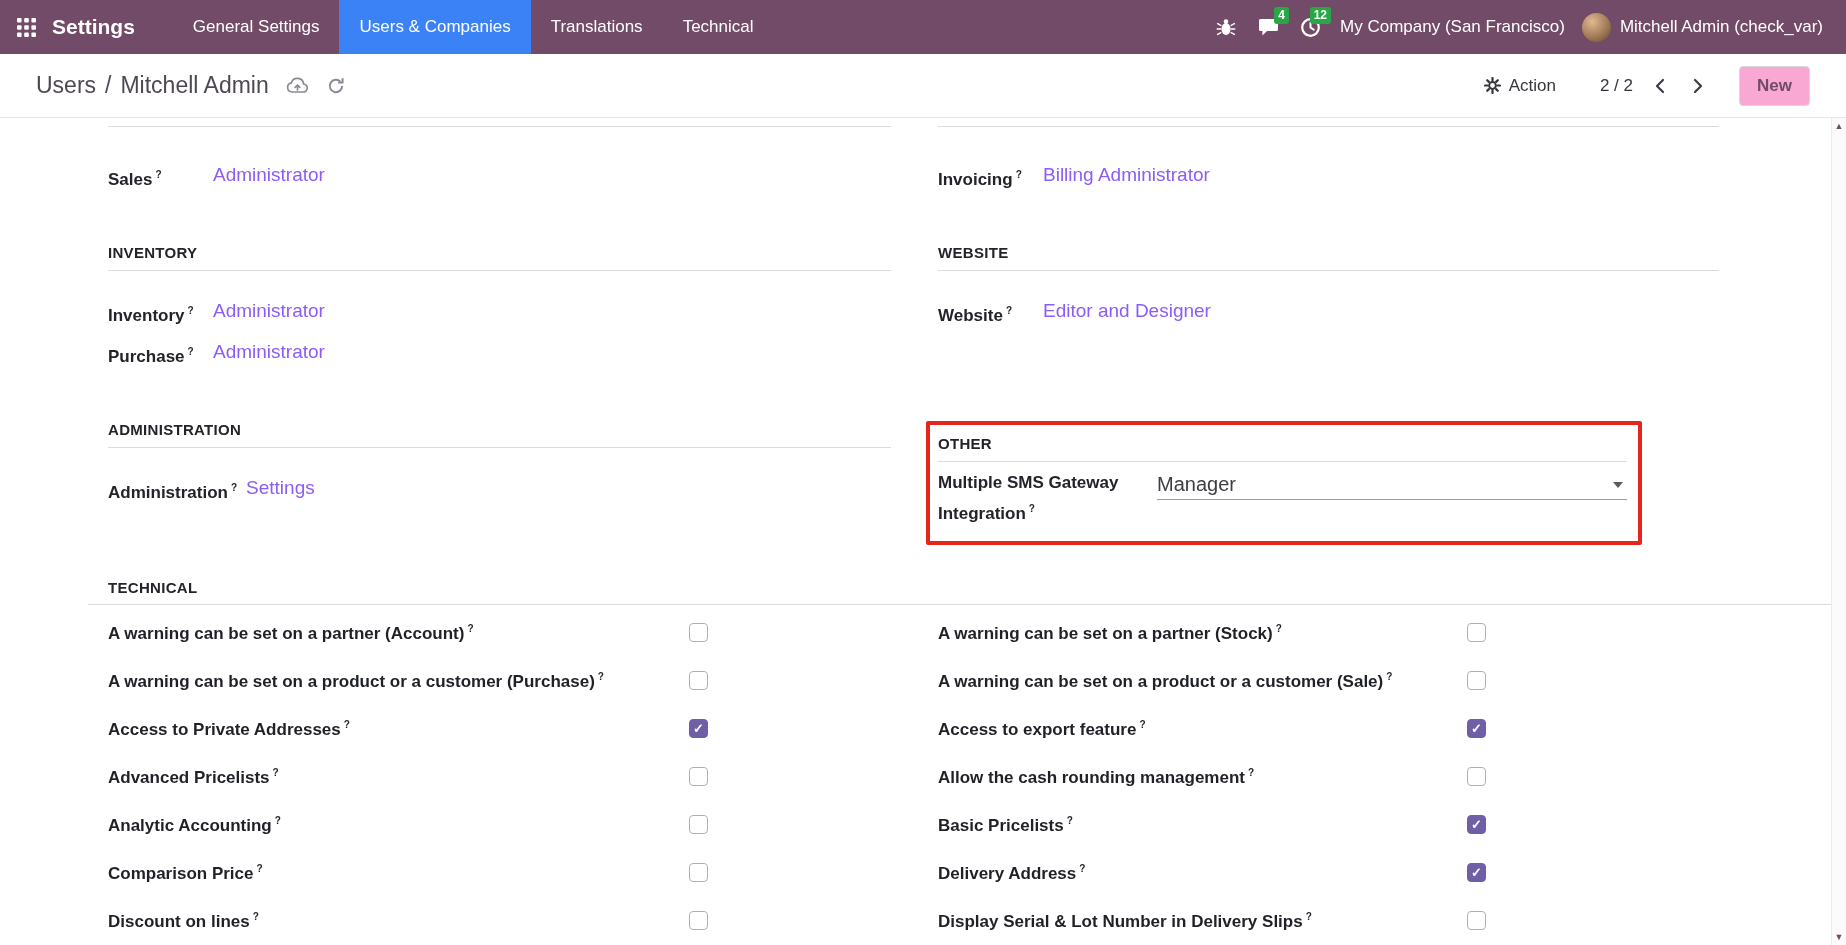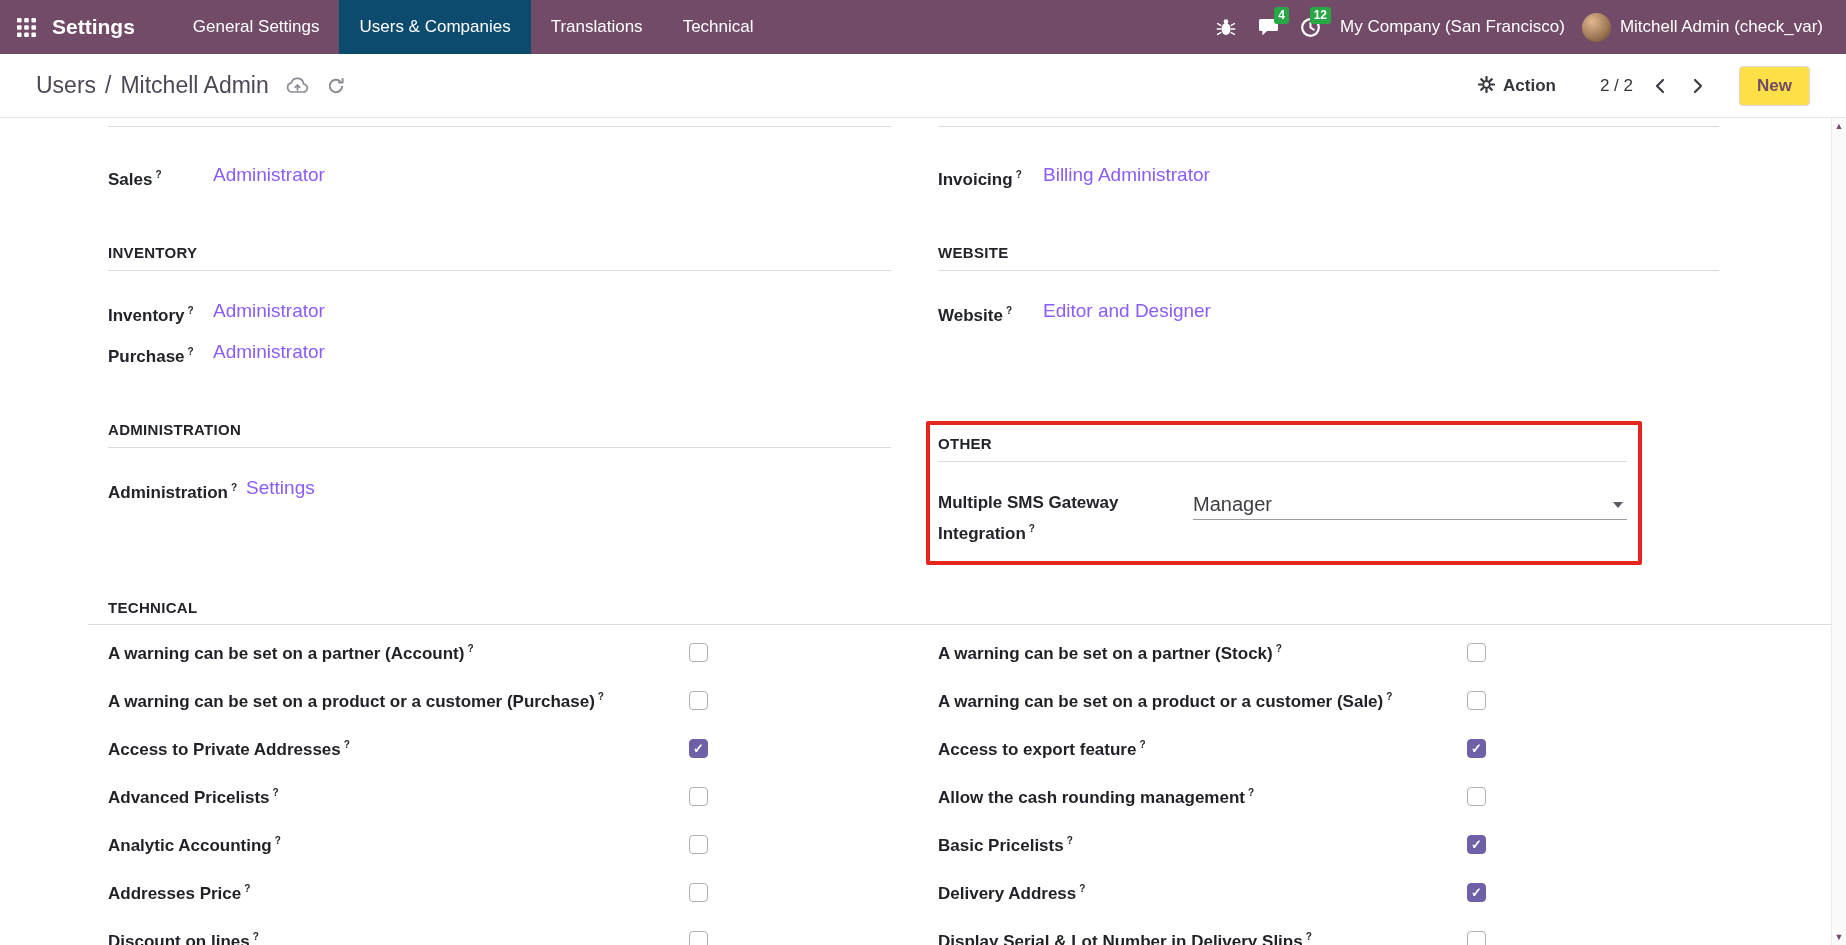--- a/index.html
+++ b/index.html
@@ -6,41 +6,41 @@
   html, body { width: 1846px; height: 945px; overflow: hidden; background: #fff;
     font-family: "Liberation Sans", sans-serif; }
 
   
   .topbar { height: 54px; background: #714B67; display: flex; align-items: stretch; color: #fff; }
   .topbar-left { display: flex; align-items: stretch; }
   .apps-btn { width: 52px; display: flex; align-items: center; justify-content: center; cursor: pointer; }
   .app-name { font-size: 21px; font-weight: 700; display: flex; align-items: center; margin-right: 14px; }
   .menu { display: flex; align-items: stretch; margin-left: 24px; }
   .menu-item { display: flex; align-items: center; padding: 0 20px; font-size: 17px; cursor: pointer; white-space: nowrap; }
-  .menu-item.active { background: #0c4a6e; }
+  .menu-item.active { background: #3b82f6; }
   .topbar-right { margin-left: auto; display: flex; align-items: center; padding-right: 14px; }
   .icon-btn { position: relative; width: 42px; height: 54px; display: flex; align-items: center; justify-content: center; cursor: pointer; }
   .badge { position: absolute; top: 7px; right: 0; background: #28a745; color: #fff; font-size: 12px;
     font-weight: 700; border-radius: 3px; padding: 1px 4px; line-height: 1.25; }
   .company-name, .user-name { font-size: 17px; padding: 0 9px; white-space: nowrap; cursor: pointer; }
   .avatar { width: 29px; height: 29px; border-radius: 50%; flex: 0 0 auto; margin-left: 8px;
     background: radial-gradient(circle at 35% 30%, #e0b891, #9c7553 60%, #5f4532 100%); }
 
   
   .control-panel { height: 64px; display: flex; align-items: center; padding: 0 36px; border-bottom: 1px solid #e6e8eb; background: #fff; }
   .breadcrumb { font-size: 23px; color: #4e4756; display: flex; align-items: baseline; gap: 9px; white-space: nowrap; }
   .breadcrumb .bc-parent { cursor: pointer; }
   .save-icons { display: flex; align-items: center; gap: 17px; margin-left: 17px; color: #8b8b94; }
   .save-icons > span { display: flex; align-items: center; cursor: pointer; }
   .cp-right { margin-left: auto; display: flex; align-items: center; }
-  .action-btn { display: flex; gap: 8px; font-size: 17px; font-weight: 700; color: #34363c; cursor: pointer; }
+  .action-btn { display: flex; align-items: center; gap: 8px; font-size: 17px; font-weight: 400; color: #34363c; cursor: pointer; }
   .pager { margin-left: 44px; font-size: 17px; color: #34363c; }
   .pager-btns { display: flex; gap: 28px; margin-left: 22px; align-items: center; }
   .pager-btn { cursor: pointer; display: flex; align-items: center; }
-  .new-btn { margin-left: 36px; background: #fde047; border: 1px solid #d8d8de; color: #714B67; font-weight: 700;
+  .new-btn { margin-left: 36px; background: #f9a8d4; border: 1px solid #d8d8de; color: #714B67; font-weight: 700;
     font-size: 17px; padding: 9px 17px; border-radius: 4px; cursor: pointer; font-family: inherit; }
 
   
   .content { position: relative; height: 827px; padding-left: 108px; background: #fff; }
   .upper { display: flex; }
   .col-left { width: 783px; }
   .col-right { width: 781px; margin-left: 47px; }
   .cutoff { border-top: 1px solid #d9dbde; margin-top: 8px; height: 0; }
 
   .fgroup { display: grid; grid-template-columns: minmax(96px, max-content) auto; column-gap: 36px; row-gap: 25px; align-items: start; gap: 9px; }
@@ -50,21 +50,21 @@
   .fvalue { font-size: 19px; color: #8b5cf6; line-height: 28px; cursor: text; }
   .help { font-size: 10px; font-weight: 700; color: #23252b; margin-left: 3px; }
 
   .section-header { font-size: 15px; font-weight: 700; color: #22242a; letter-spacing: .3px;
     padding-bottom: 9px; border-bottom: 1px solid #d9dbde; margin-top: 50px; }
 
   
   .red-box { margin-top: 92px; margin-left: -12px; width: 716px; border: 4px solid #e6261d;
     border-radius: 2px; padding: 6px 11px 14px 8px; }
   .red-box .section-header { margin-top: 4px; }
-  .sms-group { margin-top: 28px; display: grid; grid-template-columns: 219px 1fr; column-gap: 36px; }
+  .sms-group { margin-top: 8px; display: grid; grid-template-columns: 219px 1fr; }
   .sms-label { font-size: 17px; font-weight: 700; color: #22242a; line-height: 26px; }
   .sms-value-wrap { display: flex; align-items: center; justify-content: space-between;
     border-bottom: 1px solid #9b9ba4; height: 30px; cursor: pointer; }
   .sms-value { font-size: 20px; color: #3c3e44; }
   .caret { width: 0; height: 0; border-left: 5px solid transparent; border-right: 5px solid transparent;
     border-top: 6px solid #5a5a63; margin-right: 4px; }
 
   
   .tech-header { margin: 34px 15px 0 -20px; padding-left: 20px; font-size: 15px; font-weight: 700;
     color: #22242a; letter-spacing: .3px; padding-bottom: 8px; border-bottom: 1px solid #d9dbde; }
@@ -269,21 +269,21 @@
       </div>
       <div class="tech-row">
         <div class="tech-label"><span>Advanced Pricelists</span><sup class="help">?</sup></div>
         <span class="checkbox"></span>
       </div>
       <div class="tech-row">
         <div class="tech-label"><span>Analytic Accounting</span><sup class="help">?</sup></div>
         <span class="checkbox"></span>
       </div>
       <div class="tech-row">
-        <div class="tech-label"><span>Addresses Price</span><sup class="help">?</sup></div>
+        <div class="tech-label"><span>Comparison Price</span><sup class="help">?</sup></div>
         <span class="checkbox"></span>
       </div>
       <div class="tech-row">
         <div class="tech-label"><span>Discount on lines</span><sup class="help">?</sup></div>
         <span class="checkbox"></span>
       </div>
     </div>
 
     <div class="tech-col rightcol">
       <div class="tech-row">

